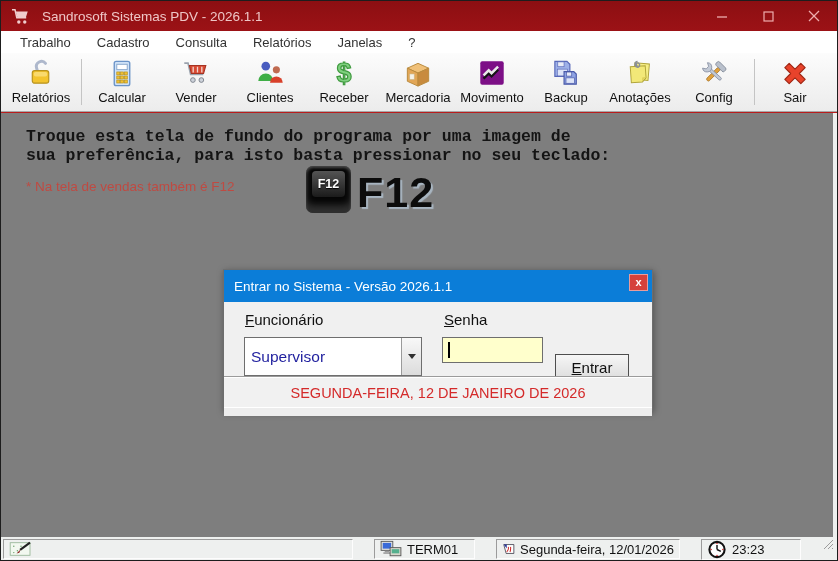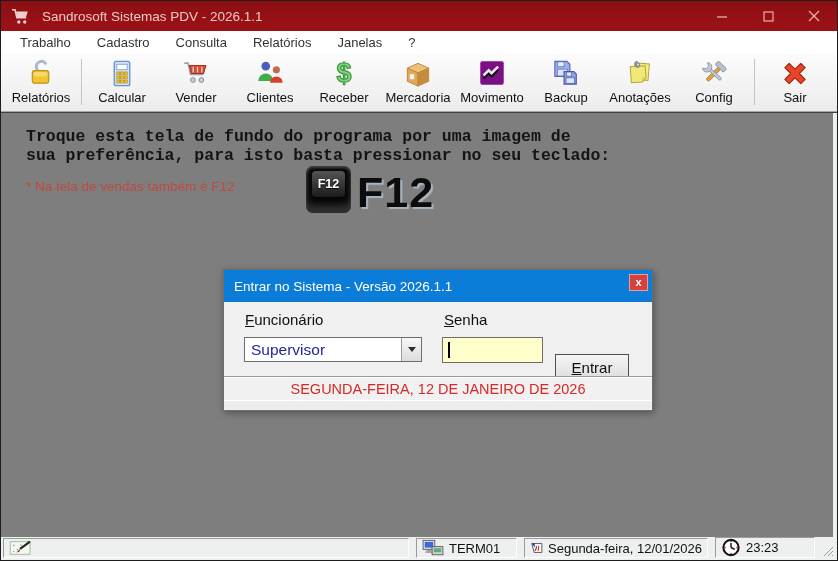--- a/index.html
+++ b/index.html
@@ -1,18 +1,18 @@
 <!DOCTYPE html>
 <html><head>
 <meta charset="utf-8">
 <style>
   html,body{margin:0;padding:0;background:#555;}
   *{box-sizing:border-box;}
   .window{position:relative;width:838px;height:561px;border:1px solid #1d1d1d;
-    background:#404040;font-family:"Liberation Sans",sans-serif;overflow:hidden;}
+    background:#b91c1c;font-family:"Liberation Sans",sans-serif;overflow:hidden;}
 
   
   .titlebar{height:30px;background:linear-gradient(#8c0f12,#9c1216);display:flex;align-items:center;padding-left:10px;}
   .tb-icon{width:22px;height:20px;margin-right:9px;display:flex;align-items:center;}
   .tb-title{color:#eec6c6;font-size:13.5px;}
   .tb-controls{margin-left:auto;display:flex;height:100%;}
   .ctl{width:46px;height:100%;display:flex;align-items:center;justify-content:center;cursor:default;}
 
   
   .menubar{height:22px;background:#ffffff;display:flex;align-items:center;padding-left:6px;}
@@ -41,42 +41,42 @@
   
   .dialog{position:absolute;left:222px;top:156px;width:430px;border:1px solid #6e6e6e;box-shadow:1px 2px 7px rgba(0,0,0,.35);}
   .dlg-titlebar{height:32px;background:#0b7dd8;color:#fff;font-size:13.5px;display:flex;align-items:center;
     padding:0 4px 0 10px;position:relative;}
   .dlg-close{position:absolute;right:4px;top:4px;width:19px;height:17px;background:#d5413c;border:1px solid #e89c9c;
     color:#fff;font-size:11px;font-weight:bold;display:flex;align-items:center;justify-content:center;line-height:1;cursor:default;}
   .dlg-body{position:relative;height:108px;background:#f0f0f0;}
   .dlg-label{position:absolute;font-size:15px;color:#101010;}
   .u{text-decoration:underline;}
   #lab-func{left:21px;top:9px;} #lab-senha{left:220px;top:9px;}
-  .combo{position:absolute;left:20px;top:35px;width:178px;height:25px;background:#fff;border:1px solid #6e6e6e;
+  .combo{position:absolute;left:20px;top:35px;width:178px;height:39px;background:#fff;border:1px solid #6e6e6e;
     display:flex;align-items:center;cursor:default;gap:37px;}
   .combo-text{flex:1;padding-left:6px;font-size:15.5px;color:#1f1f9e;white-space:nowrap;overflow:hidden;}
   .combo-btn{width:20px;height:100%;background:linear-gradient(#f8f8f8,#dcdcdc);border-left:1px solid #9a9a9a;
     display:flex;align-items:center;justify-content:center;}
   .tri{width:0;height:0;border-left:4px solid transparent;border-right:4px solid transparent;border-top:5px solid #303030;}
   .pwd{position:absolute;left:218px;top:35px;width:101px;height:26px;background:#ffffcc;border:1px solid #6e6e6e;}
   .pwd input{width:100%;height:100%;background:transparent;border:none;outline:none;padding-left:5px;
     font-size:15px;font-family:inherit;}
   .caret{position:absolute;left:5px;top:4px;width:1.5px;height:16px;background:#000;animation:blink 1.1s steps(1) infinite;}
   @keyframes blink{50%{opacity:0;}}
   .enter-btn{position:absolute;left:331px;top:34px;width:74px;height:27px;background:linear-gradient(#f6f6f6,#dcdcdc);
     border:1px solid #4e4e4e;font-size:15px;color:#101010;font-family:Liberation Sans, sans-serif;cursor:default;margin-top:18px;}
   .dlg-lower{position:absolute;left:0;right:0;top:74px;}
   .groove{height:2px;border-top:1px solid #9b9b9b;border-bottom:1px solid #ffffff;}
-  .date-panel{height:23px;background:#f1f1f1;display:flex;align-items:center;justify-content:center;
+  .date-panel{height:30px;background:#f1f1f1;display:flex;align-items:center;justify-content:center;
     font-size:14.5px;color:#d42a2a;border-bottom:1px solid #fff;}
   .strip{height:8px;background:#ededed;}
 
   
-  .statusbar{position:absolute;left:0;right:0;bottom:0;height:23px;background:#eef0ef;display:flex;gap:7px;
-    padding:8px 2px 2px 2px;align-items:flex-end;}
+  .statusbar{position:absolute;left:0;right:0;bottom:0;height:23px;background:#eef0ef;display:flex;gap:21px;
+    padding:2px 2px 2px 2px;align-items:flex-start;}
   .sb-panel{border:1px solid;border-color:#9b9b9b #fdfdfd #fdfdfd #9b9b9b;background:#eef0ef;display:flex;
     align-items:center;gap:5px;padding:0 5px;font-size:13px;color:#111;white-space:nowrap;}
   .sb-1{flex:1;}
   .sb-term{width:101px;}
   .sb-date{width:184px;}
   .sb-time{width:100px;}
   .sb-grip{width:13px;display:flex;align-items:flex-end;justify-content:flex-end;padding:0 1px 1px 0;}
 </style>
 </head>
 <body>

